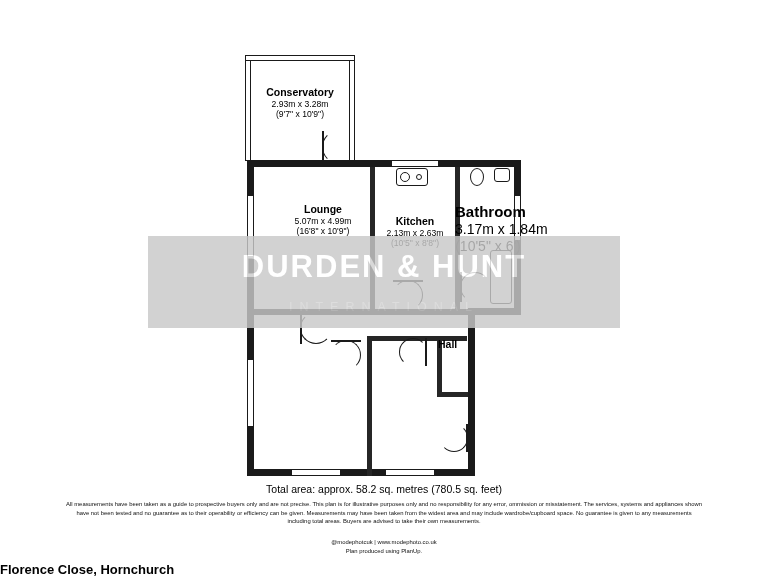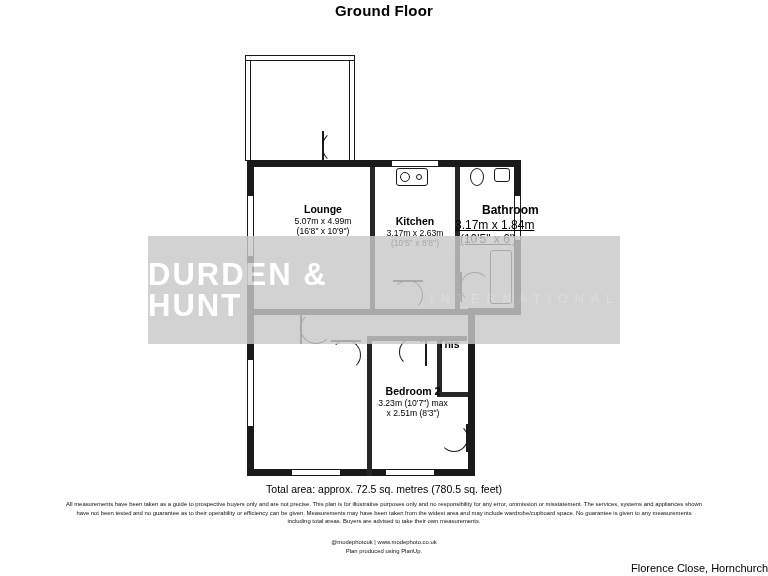--- a/index.html
+++ b/index.html
@@ -90,34 +90,34 @@
   }
   .lbl .nm {
     font-size: 10.5px;
     font-weight: bold;
     display: block;
   }
   .lbl .dim {
     font-size: 8.6px;
     display: block;
   }
-  .lbl.small .nm { font-size: 12px; padding-left: 27px; }
-  .lbl.small .dim { font-size: 12px; text-decoration: underline; }
+  .lbl.small .nm { font-size: 15px; }
+  .lbl.small .dim { font-size: 14px; }
 
   
   #watermark {
     position: absolute;
     left: 148px;
     top: 236px;
     width: 472px;
-    height: 108px;
+    height: 92px;
     background: #c9c9c9;
     opacity: .82;
     display: flex;
-    flex-direction: row;
+    flex-direction: column;
     align-items: center;
     justify-content: center;
     pointer-events: none;
   }
   #wm-main {
     font-size: 31px;
     font-weight: bold;
     letter-spacing: 2px;
     color: #ffffff;
     line-height: 1;
@@ -153,36 +153,35 @@
     top: 538px;
     text-align: center;
     font-size: 5.9px;
     line-height: 1.5;
     color: #111111;
   }
   #address {
     position: absolute;
     left: 0; right: 0;
     top: 562px;
-    text-align: right;
-    font-size: 11px;
-    font-weight: normal;
+    text-align: left;
+    font-size: 13px;
+    font-weight: bold;
   }
 
   
   .fx { position: absolute; border: 1px solid #1a1a1a; background: #fff; }
   .fx-r { border-radius: 3px; }
   .fx-o { border-radius: 50%; }
 </style>
 </head>
 <body>
 
 <div id="page">
 
-  <div class="hdr" id="title">Ground Floor</div>
 
   <div id="plan">
 
     <div class="cons-wall" style="left:245px; top:55px; width:6px; height:106px;"></div>
     <div class="cons-wall" style="left:349px; top:55px; width:6px; height:106px;"></div>
     <div class="cons-wall" style="left:245px; top:55px; width:110px; height:6px;"></div>
 
     <div class="wall" style="left:247px; top:160px; width:108px; height:7px;"></div>
     <div class="wall" style="left:355px; top:160px; width:30px; height:7px;"></div>
     <div class="wall" style="left:385px; top:160px; width:57px; height:7px;"></div>
@@ -243,58 +242,58 @@
     <div class="fx fx-r" style="left:396px; top:168px; width:32px; height:18px;"></div>
     <div class="fx fx-o" style="left:400px; top:172px; width:10px; height:10px;"></div>
     <div class="fx fx-o" style="left:416px; top:174px; width:6px; height:6px;"></div>
 
     <div class="fx fx-r" style="left:494px; top:168px; width:16px; height:14px;"></div>
 
     <div class="fx fx-o" style="left:470px; top:168px; width:14px; height:18px;"></div>
 
     <div class="fx fx-r" style="left:490px; top:250px; width:22px; height:54px;"></div>
 
+    <div class="lbl" style="left:245px; top:86px; width:110px;">
+      <span class="nm">Conservatory</span>
+      <span class="dim">2.93m x 3.28m</span>
+      <span class="dim">(9'7" x 10'9")</span>
+    </div>
 
     <div class="lbl" style="left:253px; top:203px; width:140px;">
       <span class="nm">Lounge</span>
       <span class="dim">5.07m x 4.99m</span>
       <span class="dim">(16'8" x 10'9")</span>
     </div>
 
     <div class="lbl" style="left:374px; top:215px; width:82px;">
       <span class="nm">Kitchen</span>
-      <span class="dim">3.17m x 2.63m</span>
+      <span class="dim">2.13m x 2.63m</span>
       <span class="dim">(10'5" x 8'8")</span>
     </div>
 
     <div class="lbl small" style="left:455px; top:203px; width:66px;">
       <span class="nm">Bathroom</span>
       <span class="dim">3.17m x 1.84m</span>
       <span class="dim">(10'5" x 6')</span>
     </div>
 
 
-    <div class="lbl" style="left:358px; top:385px; width:110px;">
-      <span class="nm">Bedroom 2</span>
-      <span class="dim">3.23m (10'7") max</span>
-      <span class="dim">x 2.51m (8'3")</span>
-    </div>
 
     <div class="lbl" style="left:438px; top:338px; width:56px; text-align:left;">
-      <span class="nm">This</span>
+      <span class="nm">Hall</span>
     </div>
 
   </div>
 
   <div id="watermark">
     <div id="wm-main">DURDEN &amp; HUNT</div>
     <div id="wm-sub">INTERNATIONAL</div>
   </div>
 
-  <div id="total">Total area: approx. 72.5 sq. metres (780.5 sq. feet)</div>
+  <div id="total">Total area: approx. 58.2 sq. metres (780.5 sq. feet)</div>
   <div id="disclaimer">All measurements have been taken as a guide to prospective buyers only and are not precise. This plan is for illustrative purposes only and no responsibility for any error, ommission or misstatement. The services, systems and appliances shown have not been tested and no guarantee as to their operability or efficiency can be given. Measurements may have been taken from the widest area and may include wardrobe/cupboard space. No guarantee is given to any measurements including total areas. Buyers are advised to take their own measurements.</div>
   <div id="credits">
     <div>@modephotcuk | www.modephoto.co.uk</div>
     <div>Plan produced using PlanUp.</div>
   </div>
   <div id="address">Florence Close, Hornchurch</div>
 
 </div>
 
 </body></html>

